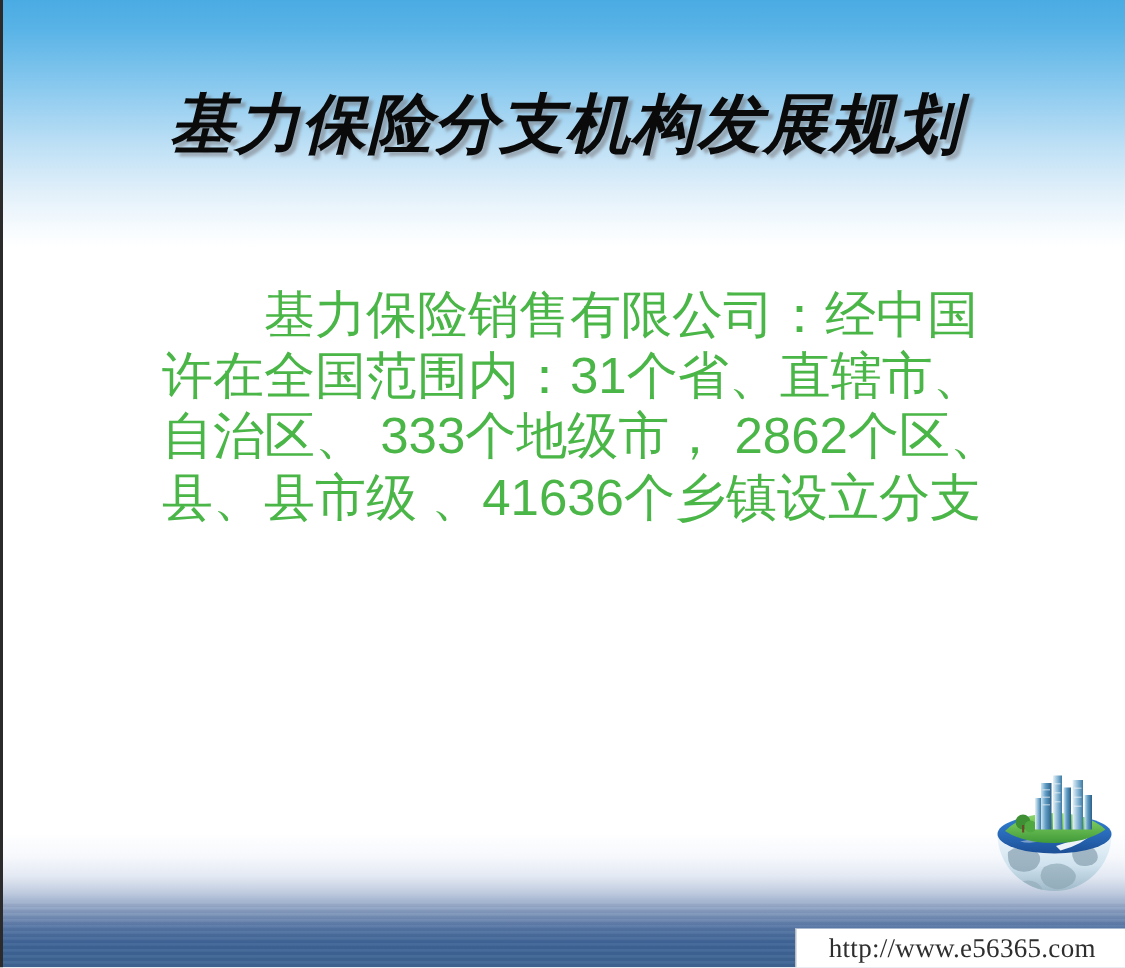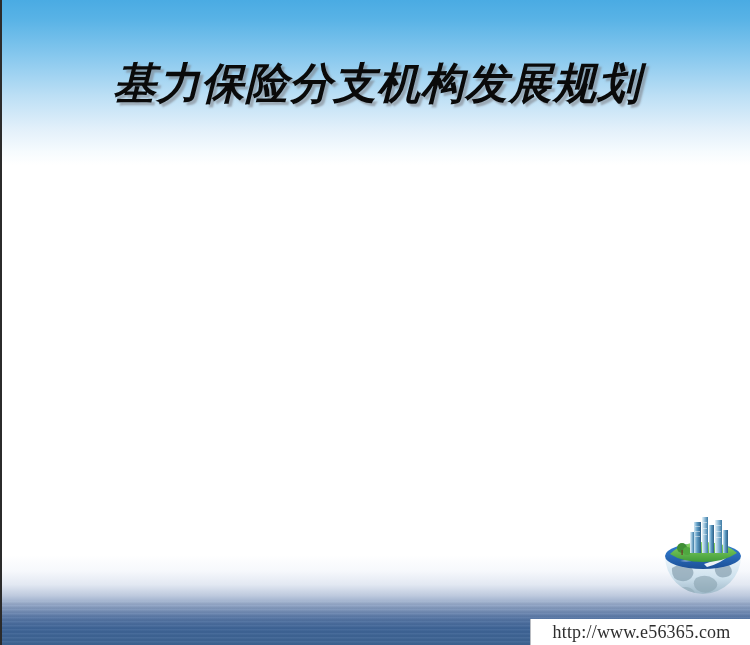--- a/index.html
+++ b/index.html
@@ -143,20 +143,24 @@
 </head>
 <body>
 
 <div class="slide">
 
   <div class="sky"></div>
 
   <div class="title">基力保险分支机构发展规划</div>
 
   <div class="body-text">
+    <span class="ln"><span class="indent"></span><span>基力保险销售有限公司：经中国</span></span>
+    <span class="ln">许在全国范围内：31个省、直辖市、</span>
+    <span class="ln">自治区、 333个地级市， 2862个区、</span>
+    <span class="ln">县、县市级 、41636个乡镇设立分支</span>
   </div>
 
   <div class="water"></div>
   <div class="water-sheen"></div>
 
   <svg class="globe" viewBox="0 0 86 92">
     <defs>
       <linearGradient id="seaGrad" x1="0" y1="0" x2="0" y2="1">
         <stop offset="0%" stop-color="#2f7fd0"></stop>
         <stop offset="45%" stop-color="#2a6dbd"></stop>

